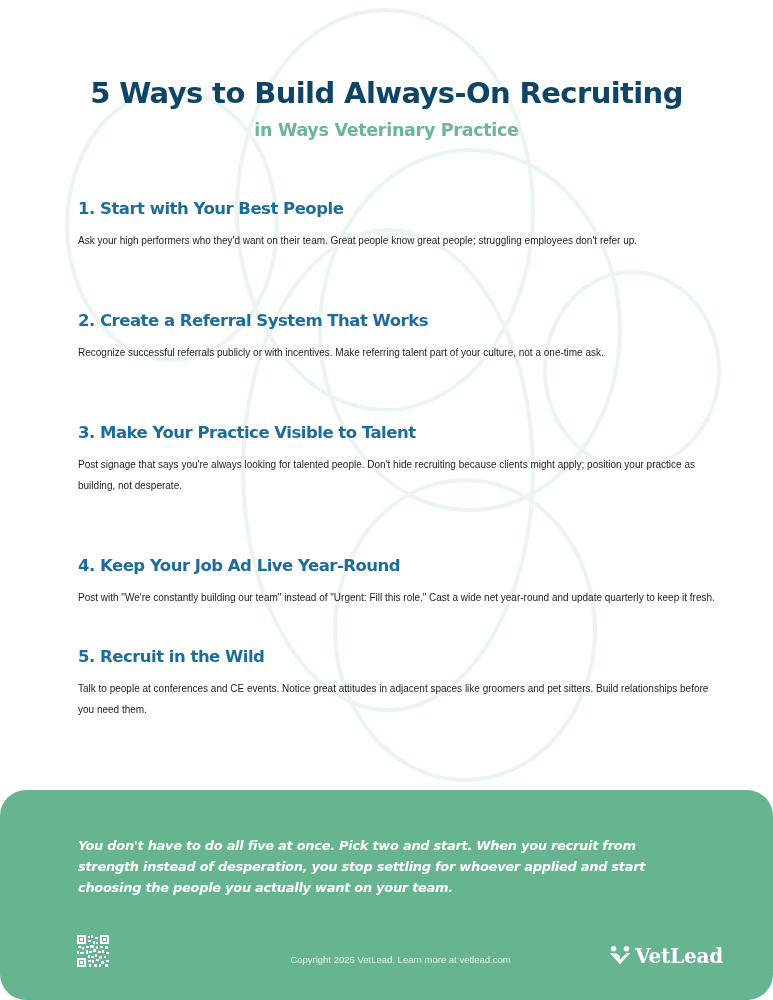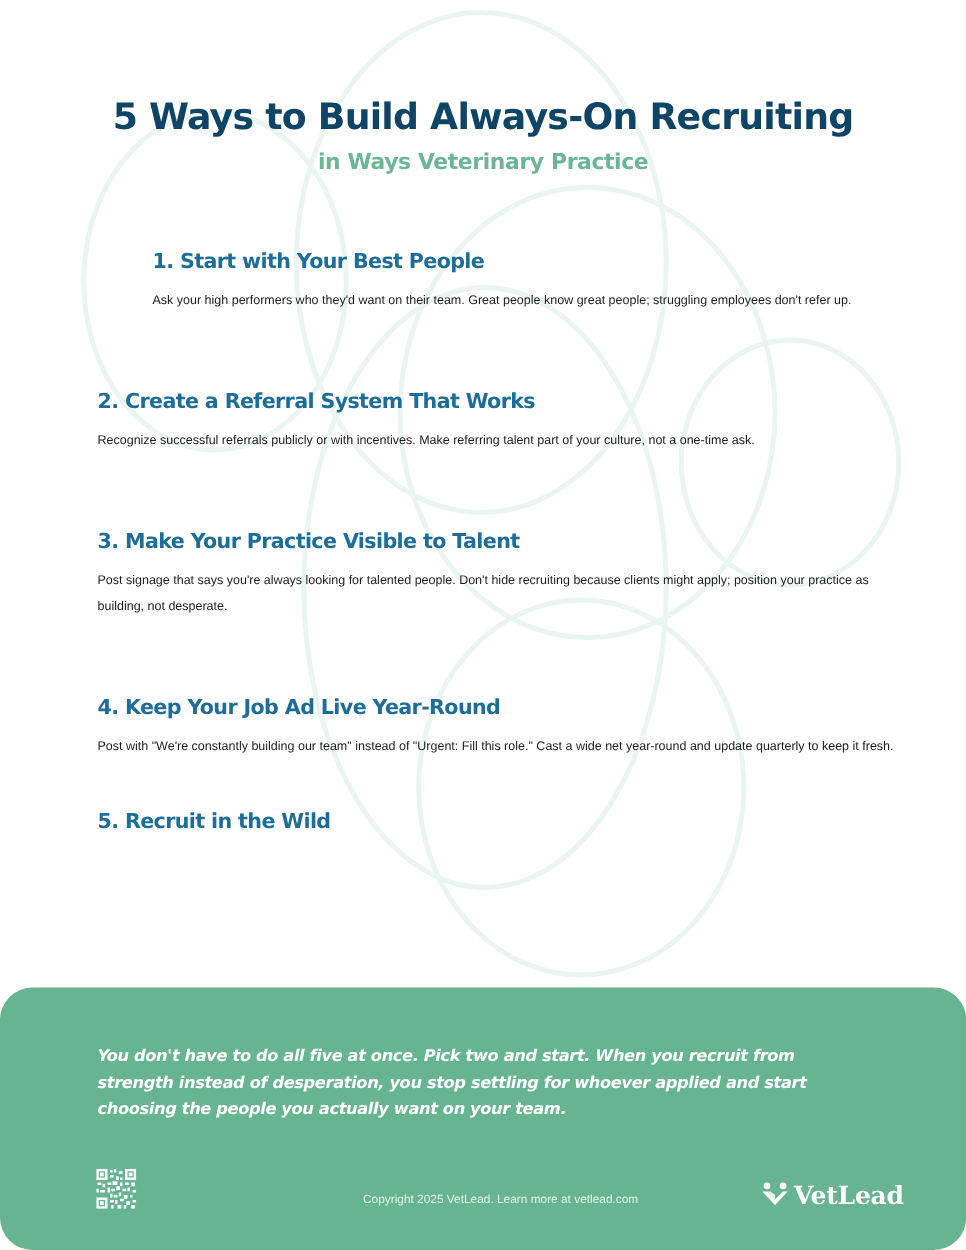--- a/index.html
+++ b/index.html
@@ -30,21 +30,21 @@
     <ellipse cx="632" cy="370" rx="87" ry="98"></ellipse>
     <ellipse cx="388" cy="470" rx="145" ry="240"></ellipse>
     <ellipse cx="465" cy="630" rx="130" ry="150"></ellipse>
   </g>
 </svg>
 
 <div class="content">
   <div class="title">5 Ways to Build Always-On Recruiting</div>
   <div class="subtitle">in Ways Veterinary Practice</div>
 
-  <div class="item" style="top:199px;margin-left:44px;">
+  <div class="item" style="top:199px;">
     <h2>1. Start with Your Best People</h2>
     <p>Ask your high performers who they'd want on their team. Great people know great people; struggling employees don't refer up.</p>
   </div>
 
   <div class="item" style="top:311px;">
     <h2>2. Create a Referral System That Works</h2>
     <p>Recognize successful referrals publicly or with incentives. Make referring talent part of your culture, not a one-time ask.</p>
   </div>
 
   <div class="item" style="top:423px;">
@@ -52,20 +52,21 @@
     <p>Post signage that says you're always looking for talented people. Don't hide recruiting because clients might apply; position your practice as building, not desperate.</p>
   </div>
 
   <div class="item" style="top:556px;">
     <h2>4. Keep Your Job Ad Live Year-Round</h2>
     <p>Post with "We're constantly building our team" instead of "Urgent: Fill this role." Cast a wide net year-round and update quarterly to keep it fresh.</p>
   </div>
 
   <div class="item" style="top:647px;">
     <h2>5. Recruit in the Wild</h2>
+    <p>Talk to people at conferences and CE events. Notice great attitudes in adjacent spaces like groomers and pet sitters. Build relationships before you need them.</p>
   </div>
 </div>
 
 <div class="footer">
   <div class="footer-quote">You don't have to do all five at once. Pick two and start. When you recruit from strength instead of desperation, you stop settling for whoever applied and start choosing the people you actually want on your team.</div>
 
   <svg class="qr" viewBox="0 0 32 32" xmlns="http://www.w3.org/2000/svg">
     <g fill="#ffffff">
       <rect x="0" y="0" width="9" height="9"></rect>
         <rect x="2" y="2" width="5" height="5" fill="#67b491"></rect>

